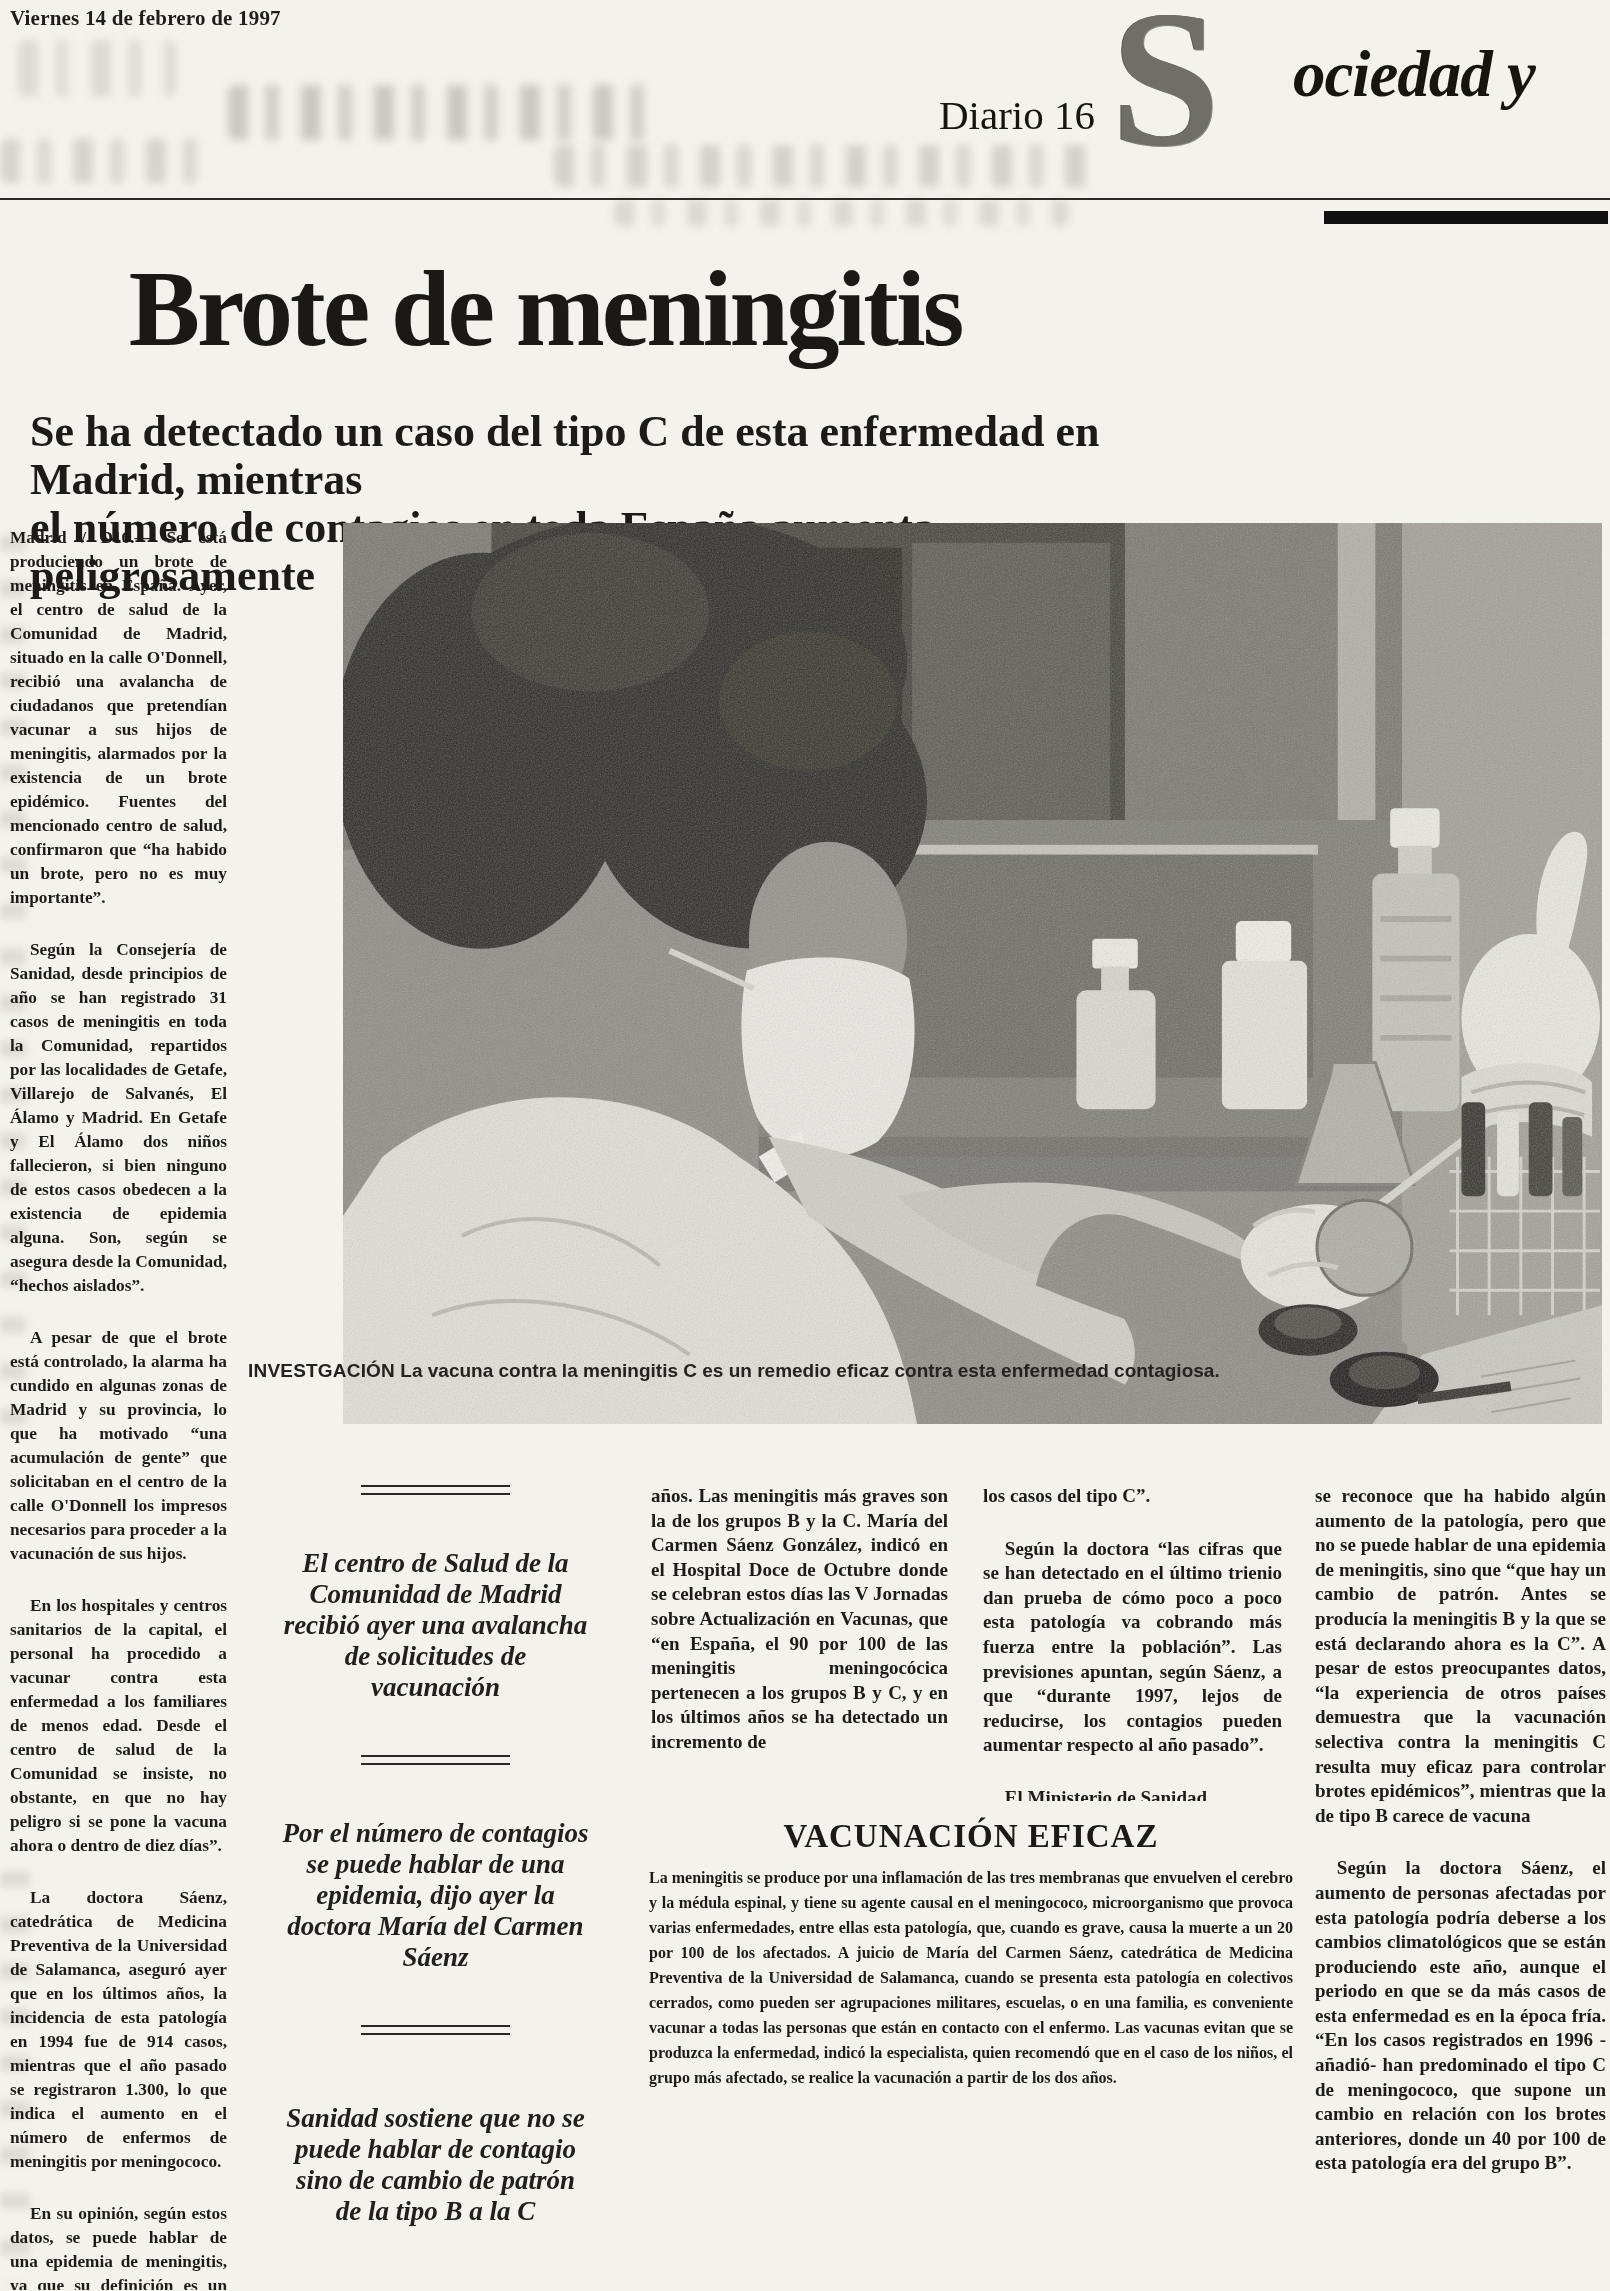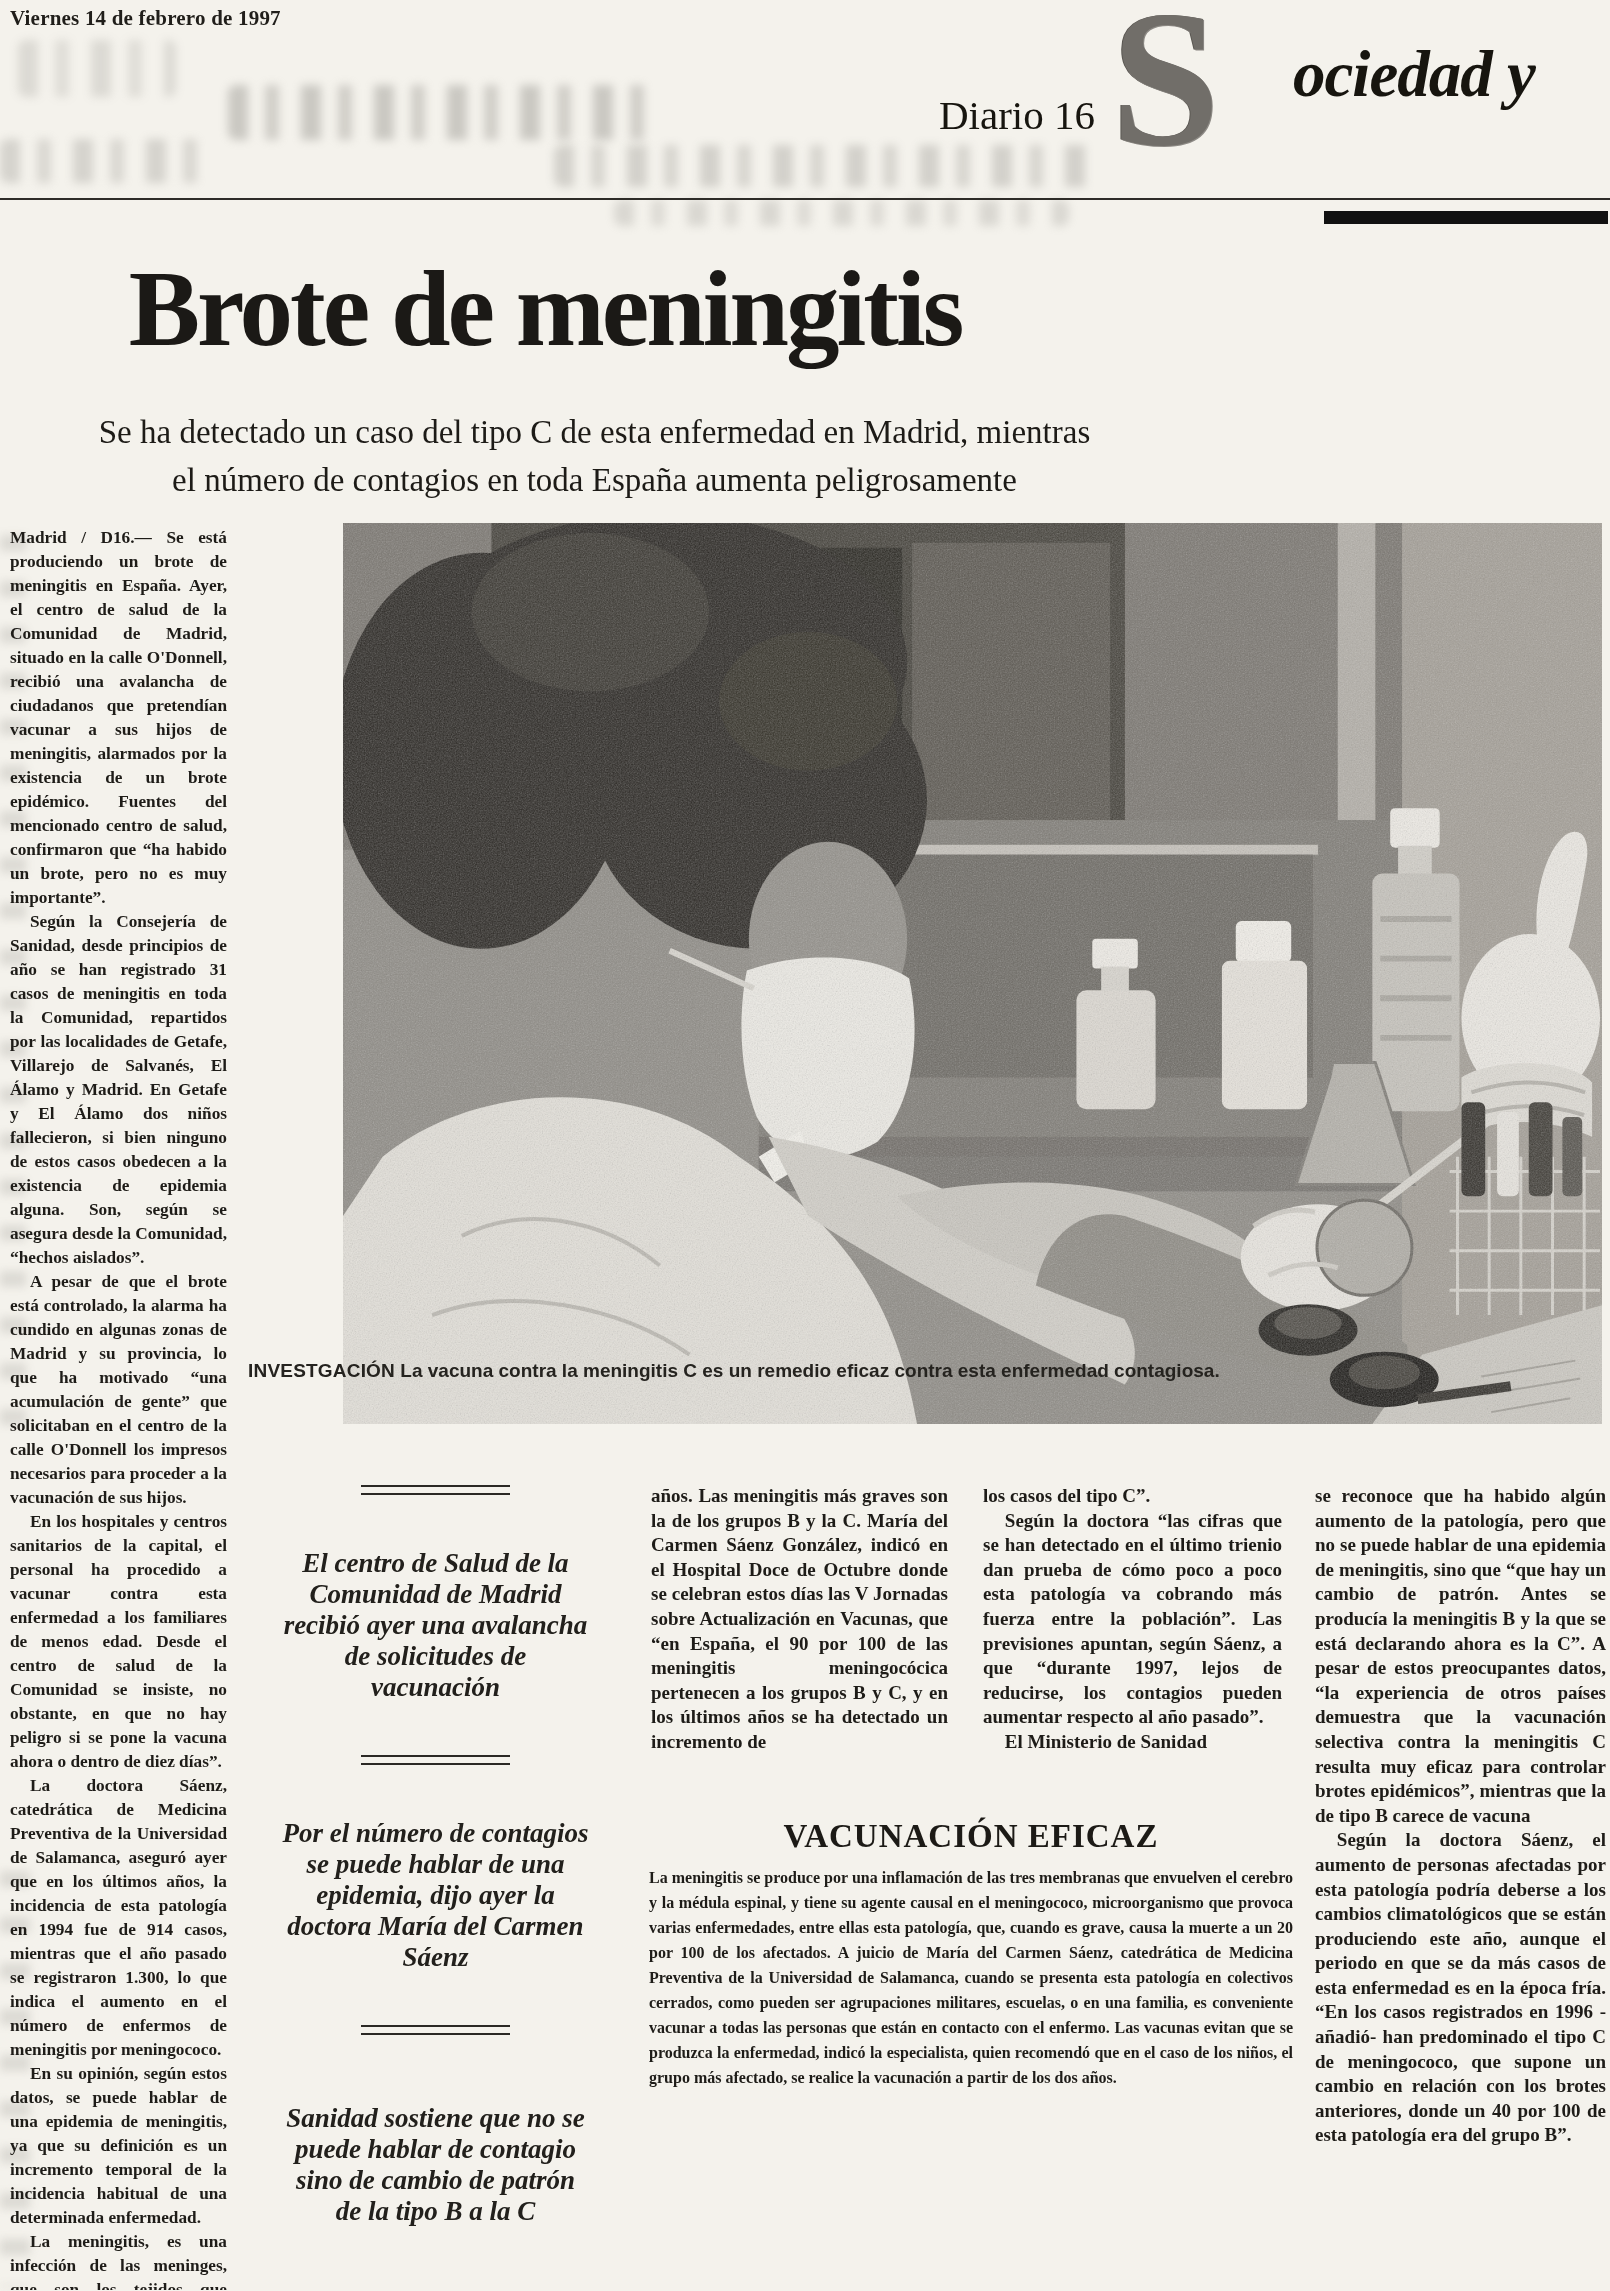--- a/index.html
+++ b/index.html
@@ -17,25 +17,25 @@
     position:absolute;left:1111px;top:-20px;font-size:196px;line-height:1;
     font-weight:700;color:#716e69;
     text-shadow:1px 1px 0 #8d8a85, -1px 0 0 #5a5752;
   }
   .section-rest{position:absolute;left:1293px;top:42px;font-style:italic;font-weight:700;font-size:65px;line-height:1;letter-spacing:-1px;color:#17150f;}
   
   .headline{
     position:absolute;left:50px;top:253px;width:990px;text-align:center;
     font-weight:700;font-size:107px;line-height:1.05;letter-spacing:-3px;color:#1b1916;
   }
-  .subhead{position:absolute;left:30px;top:408px;width:1129px;text-align:center;font-weight:400;font-size:33px;line-height:48px;color:#1d1b17;}
+  .subhead{position:absolute;left:30px;top:408px;width:1129px;font-weight:700;font-size:44px;line-height:48px;color:#1d1b17;}
   
   .bodytext{font-weight:700;font-size:17.3px;line-height:24px;text-align:justify;hyphens:auto;color:#1e1c18;}
   .bodytext p{margin:0;}
-  .bodytext p + p{text-indent:1.15em;}
+  .bodytext p + p{text-indent:1.15em;margin-top:28px;}
   .col1{position:absolute;left:10px;top:526px;width:217px;height:1764px;overflow:hidden;}
   .col-mid{font-size:19px;line-height:24.6px;}
   .col3{position:absolute;left:651px;top:1484px;width:297px;height:317px;overflow:hidden;}
   .col4{position:absolute;left:983px;top:1484px;width:299px;height:317px;overflow:hidden;}
   .col5{position:absolute;left:1315px;top:1484px;width:291px;height:812px;overflow:hidden;}
   
   .photo{position:absolute;left:343px;top:523px;width:1259px;height:901px;background:#8f8c86;}
   .photo svg{display:block;width:100%;height:100%;}
   .caption{position:absolute;left:248px;top:1360px;width:1327px;font-family:"Liberation Sans",sans-serif;font-size:19px;color:#25231f;}
   .caption b{font-weight:700;letter-spacing:0.2px;}

